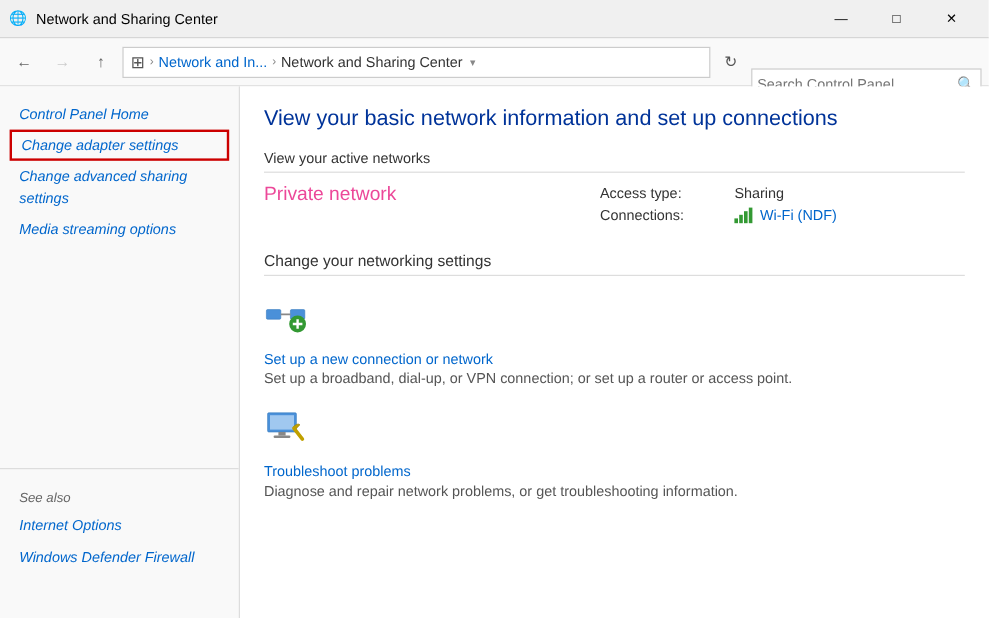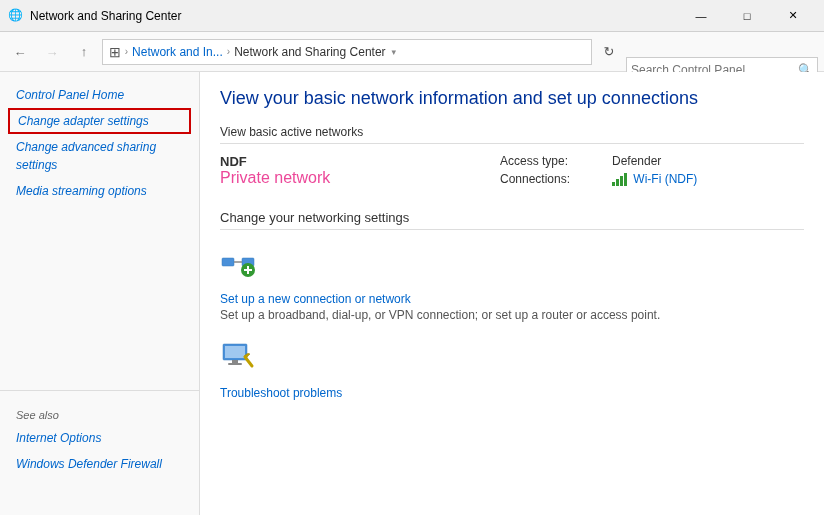--- a/index.html
+++ b/index.html
@@ -275,30 +275,29 @@
 
     <div class="sidebar-divider"></div>
     <div class="sidebar-section-label">See also</div>
     <a class="sidebar-link">Internet Options</a>
     <a class="sidebar-link">Windows Defender Firewall</a>
   </div>
 
   <div class="content">
     <div class="page-title">View your basic network information and set up connections</div>
 
-    <div class="section-title">View basic active networks</div>
+    <div class="section-title">View your active networks</div>
     <div class="network-info">
       <div class="network-name-col">
-        <div class="network-name">NDF</div>
         <div class="network-type">Private network</div>
       </div>
       <div class="network-access-col">
         <div class="access-row">
           <span class="access-label">Access type:</span>
-          <span class="access-value">Defender</span>
+          <span class="access-value">Sharing</span>
         </div>
         <div class="access-row">
           <span class="access-label">Connections:</span>
           <span>
             <span class="wifi-icon">
               <span class="wifi-bar" style="height:4px;"></span>
               <span class="wifi-bar" style="height:7px;"></span>
               <span class="wifi-bar" style="height:10px;"></span>
               <span class="wifi-bar" style="height:13px;"></span>
             </span>
@@ -336,17 +335,18 @@
           <rect x="5" y="8" width="20" height="12" fill="#a0c8f0"></rect>
           <rect x="12" y="22" width="6" height="3" fill="#888"></rect>
           <rect x="8" y="25" width="14" height="2" rx="1" fill="#888"></rect>
 
           <path d="M24 18 Q28 14 30 16 L27 19 L25 20 Z" fill="#c0a000" stroke="#a08000" stroke-width="0.5"></path>
           <line x1="25" y1="19" x2="32" y2="28" stroke="#c0a000" stroke-width="3" stroke-linecap="round"></line>
         </svg>
       </div>
       <div class="setting-text">
         <a class="setting-link">Troubleshoot problems</a>
+        <span class="setting-desc">Diagnose and repair network problems, or get troubleshooting information.</span>
       </div>
     </div>
 
   </div>
 </div>
 
 </body></html>

